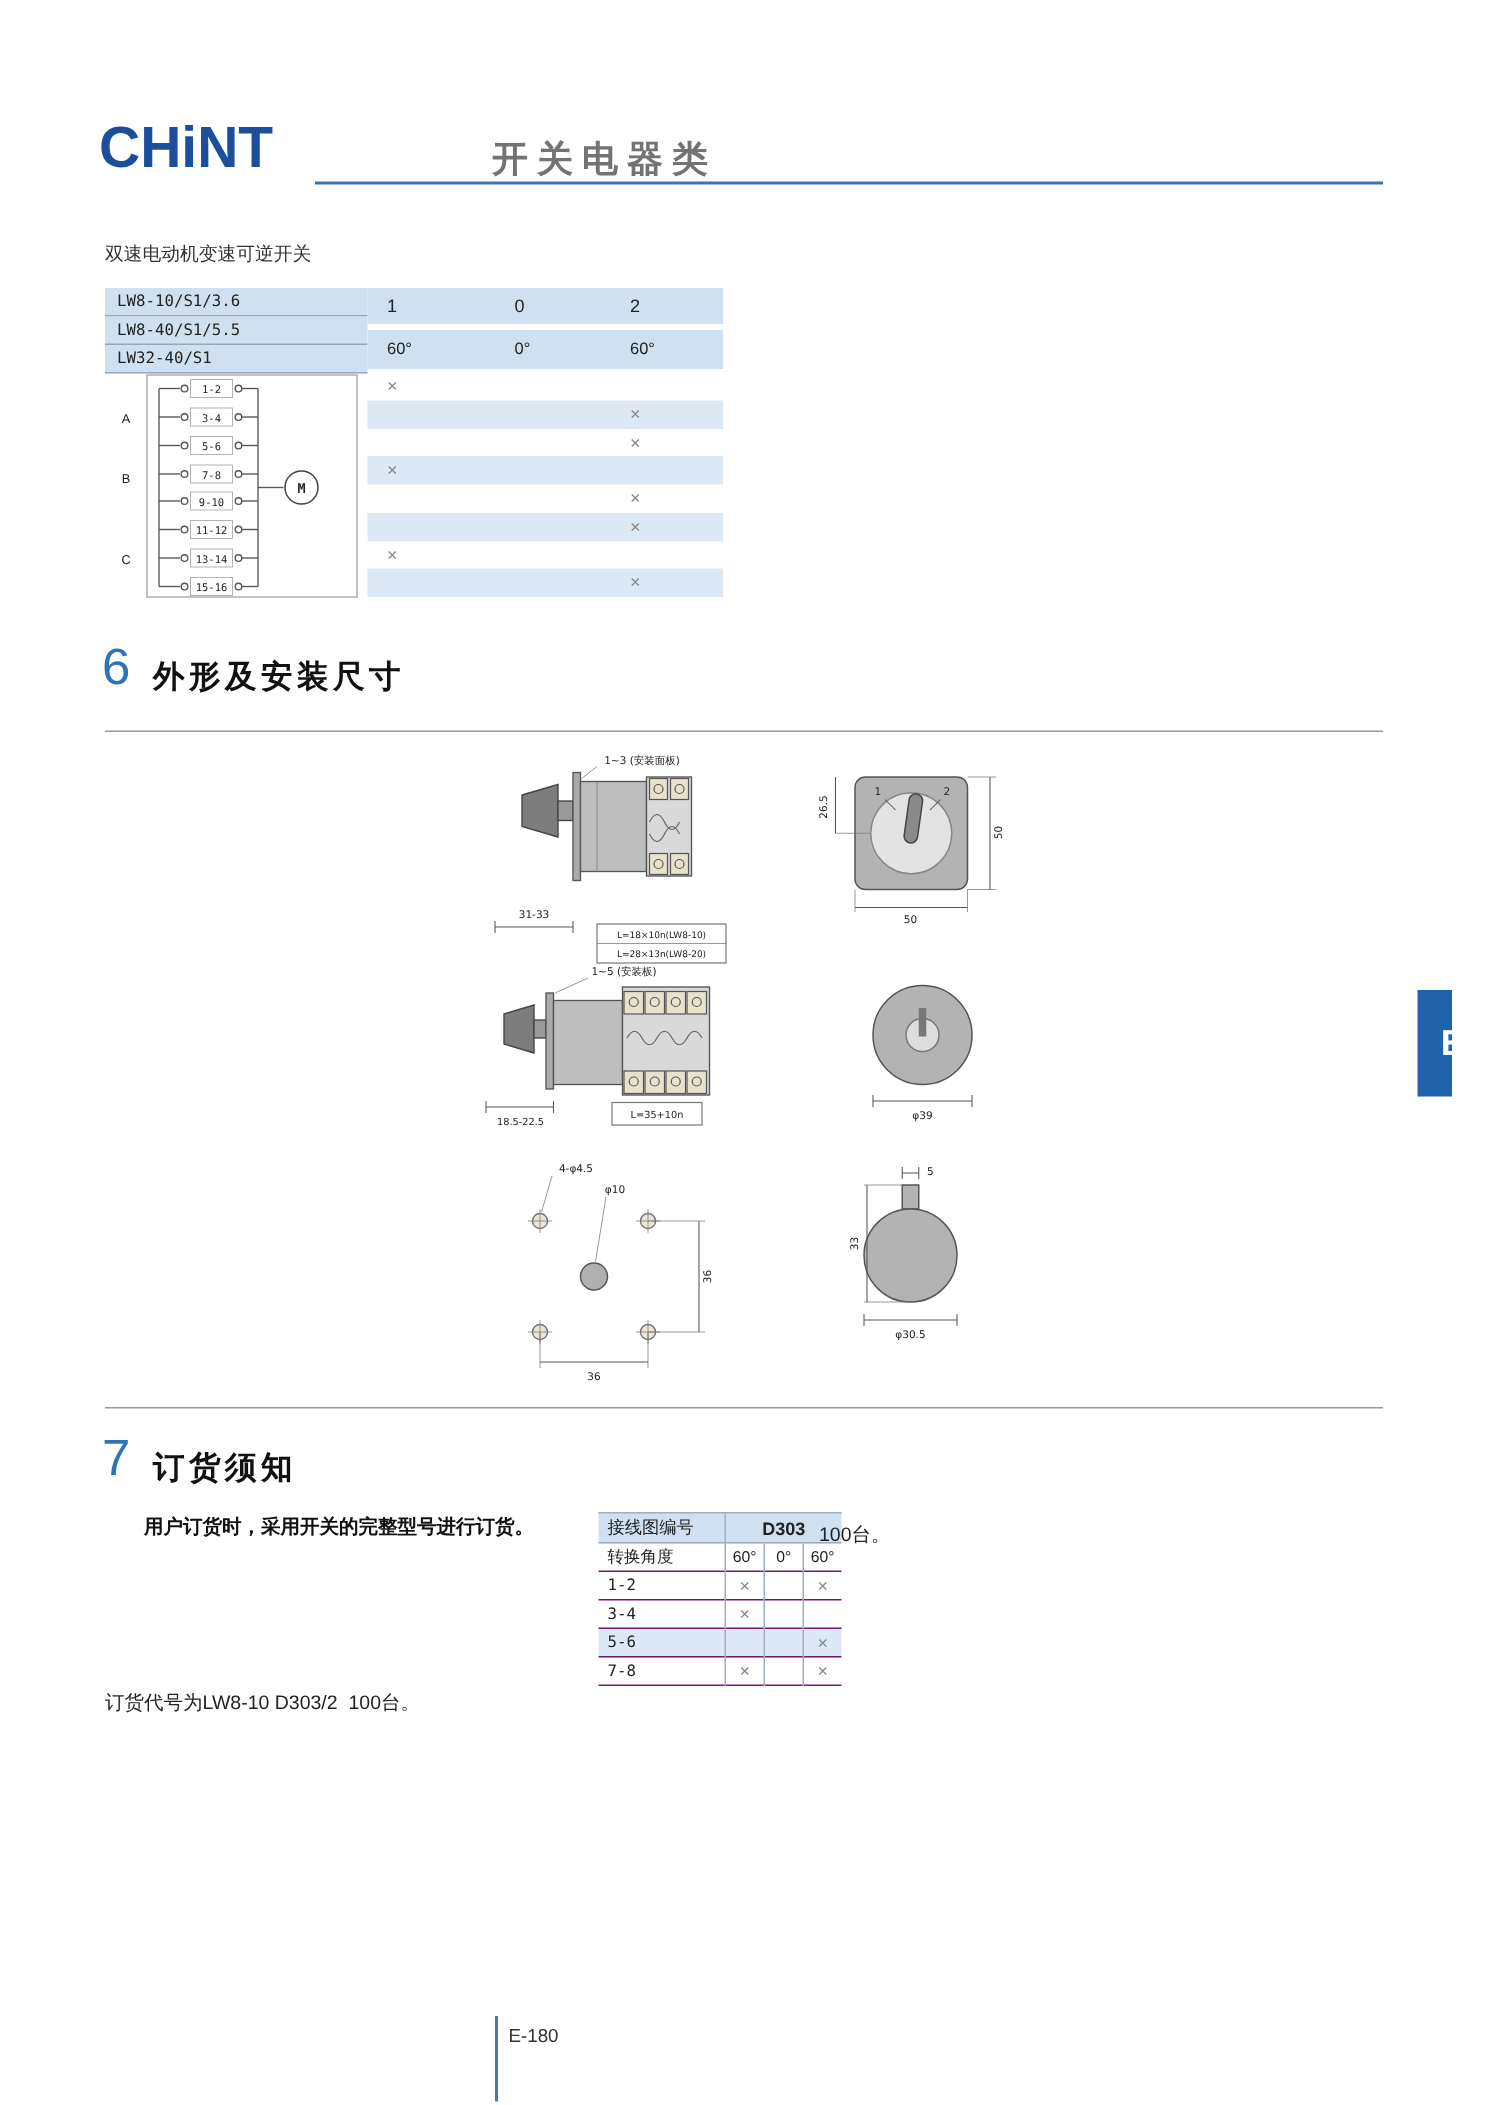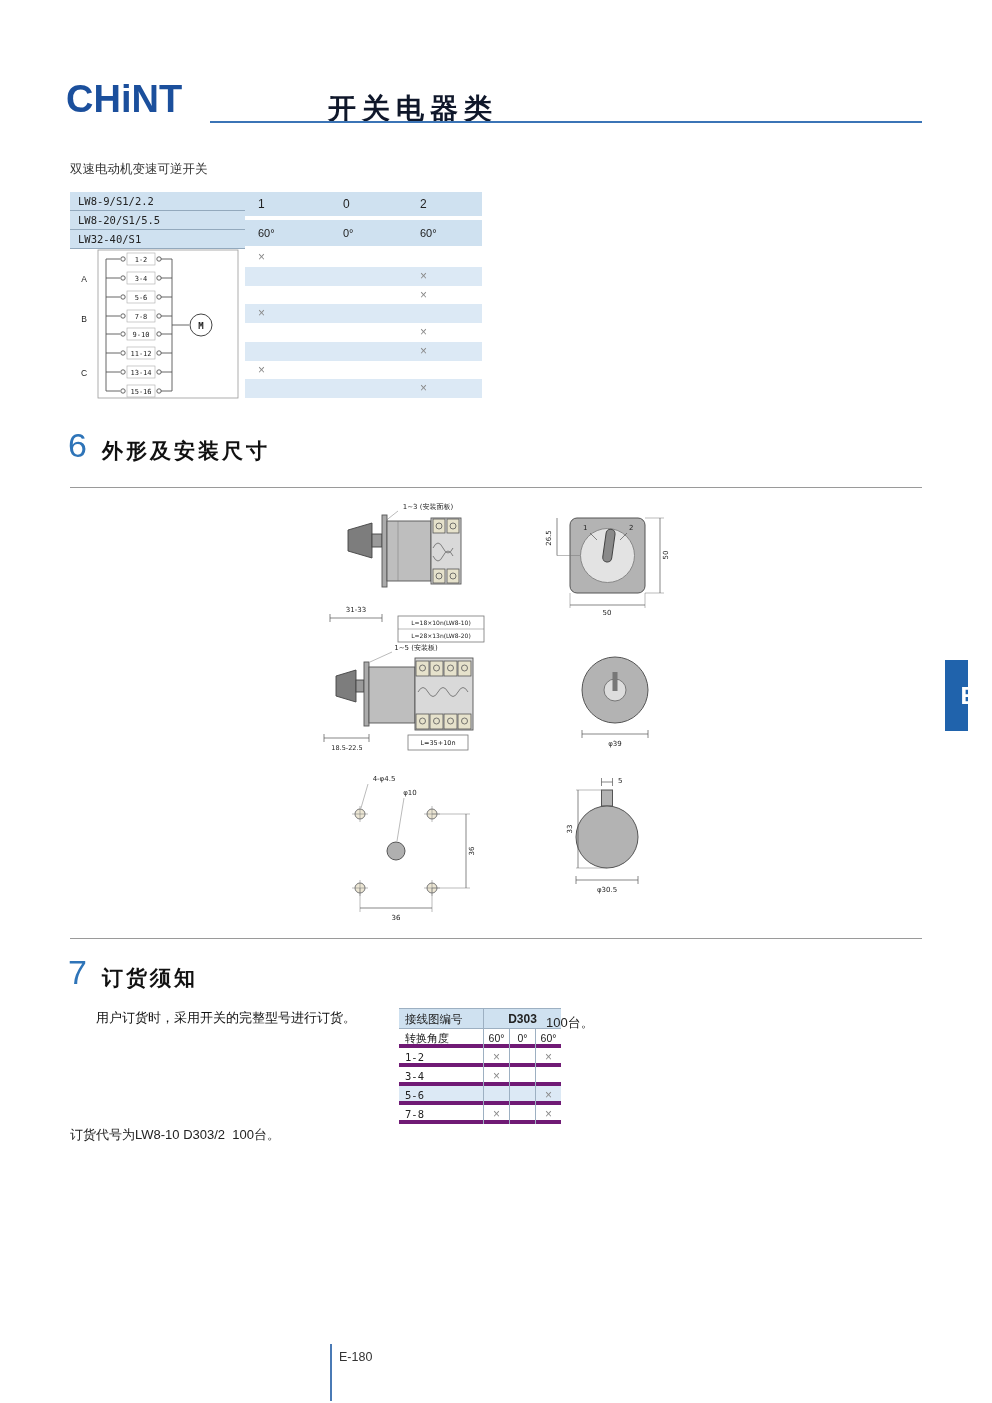--- a/index.html
+++ b/index.html
@@ -4,21 +4,21 @@
 <style>
   * { margin:0; padding:0; box-sizing:border-box; }
   html,body { background:#fff; }
   body { font-family:"Liberation Sans","DejaVu Sans",sans-serif; color:#222; }
   .page { position:relative; width:968px; height:1403px; background:#fff; overflow:hidden; }
   .abs { position:absolute; }
 
   
   .logo { left:66px; top:78px; font-size:38px; font-weight:bold; letter-spacing:0px;
           color:#1b4f9c; transform:scaleY(1.02); font-family:"Liberation Sans",sans-serif; }
-  .hdr-title { left:328px; top:90px; font-size:28px; font-weight:bold; letter-spacing:6px; color:#0f172a; }
+  .hdr-title { left:328px; top:90px; font-size:24px; font-weight:bold; letter-spacing:6px; color:#737373; }
   .hdr-rule { left:210px; top:121px; width:712px; height:2px; background:#3b74b6; }
 
   .caption { left:70px; top:161px; font-size:12.5px; color:#333; }
 
   
   .toptbl { left:70px; top:190px; width:412px; height:210px; }
   .models { left:0; top:2px; width:175px; }
   .mrow { height:19px; line-height:19px; background:#cfe1f0; border-bottom:1px solid #93a9bd;
           font-family:"DejaVu Sans Mono",monospace; font-size:10.5px; padding-left:8px; color:#222; }
   .rightblk { left:175px; top:0; width:237px; height:210px; }
@@ -50,25 +50,25 @@
   .tech .thin { stroke:#777; stroke-width:0.5; }
   .tech .metal { fill:#bebebe; stroke:#555; stroke-width:0.9; }
   .tech .dark { fill:#7d7d7d; stroke:#444; stroke-width:0.9; }
   .tech .mid { fill:#9a9a9a; stroke:#444; stroke-width:0.9; }
   .tech .plate { fill:#ababab; stroke:#555; stroke-width:0.9; }
   .tech .block { fill:#d9d9d9; stroke:#555; stroke-width:0.9; }
   .tech .cell { fill:#e6e2cc; stroke:#555; stroke-width:0.8; }
   .tech .ring { fill:none; stroke:#555; stroke-width:0.8; }
 
   
-  .para { left:70px; top:1004px; width:310px; font-size:13px; line-height:28px; color:#111; }
+  .para { left:70px; top:1004px; width:310px; font-size:13px; line-height:28px; color:#111;font-weight:bold; }
   .para .indent { text-indent:2em; }
   .otable { left:378px; top:1008px; width:162px; font-size:11px;margin-left:21px; }
   .orow { display:grid; grid-template-columns:84px 26px 26px 26px; height:19px; line-height:19px;
-          border-bottom:4px solid #701a75; }
+          border-bottom:1px solid #701a75; }
   .orow .lab { padding-left:6px; font-family:"DejaVu Sans Mono",monospace; font-size:10.5px; }
   .orow .c { text-align:center; border-left:1px solid #9db0c2; color:#8a8a8a; font-size:12px; }
   .orow .ang { color:#222; font-size:10.5px; font-family:"Liberation Sans",sans-serif; }
   .ohead { display:grid; grid-template-columns:84px 78px; height:21px; line-height:21px;
            background:#cfe1f0; border-top:1px solid #9db0c2; border-bottom:1px solid #9db0c2; }
   .ohead .lab { padding-left:6px; font-size:11.5px; }
   .ohead .val { text-align:center; font-weight:bold; font-size:12px; border-left:1px solid #9db0c2; }
   .suffix { left:546px; top:1014px; font-size:13px; white-space:pre; }
   .note { left:70px; top:1126px; font-size:13px; white-space:pre; }
 
@@ -84,22 +84,22 @@
 <div class="page">
 
   <div class="abs logo">CHiNT</div>
   <div class="abs hdr-title">开关电器类</div>
   <div class="abs hdr-rule"></div>
 
   <div class="abs caption">双速电动机变速可逆开关</div>
 
   <div class="abs toptbl">
     <div class="abs models">
-      <div class="mrow">LW8-9/S1/2.2</div>
-      <div class="mrow">LW8-20/S1/5.5</div>
+      <div class="mrow">LW8-10/S1/3.6</div>
+      <div class="mrow">LW8-40/S1/5.5</div>
       <div class="mrow">LW32-40/S1</div>
     </div>
 
     <svg class="abs circ" style="left:2px; top:56px;" width="172" height="156" viewBox="0 0 172 156">
       <rect x="26" y="4" width="140" height="148" fill="none" stroke="#999" stroke-width="0.8"></rect>
       <line x1="34" y1="13" x2="34" y2="145"></line>
       <line x1="100" y1="13" x2="100" y2="145"></line>
       <g>
         <line x1="34" y1="13" x2="48" y2="13"></line>
           <circle class="term" cx="51" cy="13" r="2.2"></circle>

